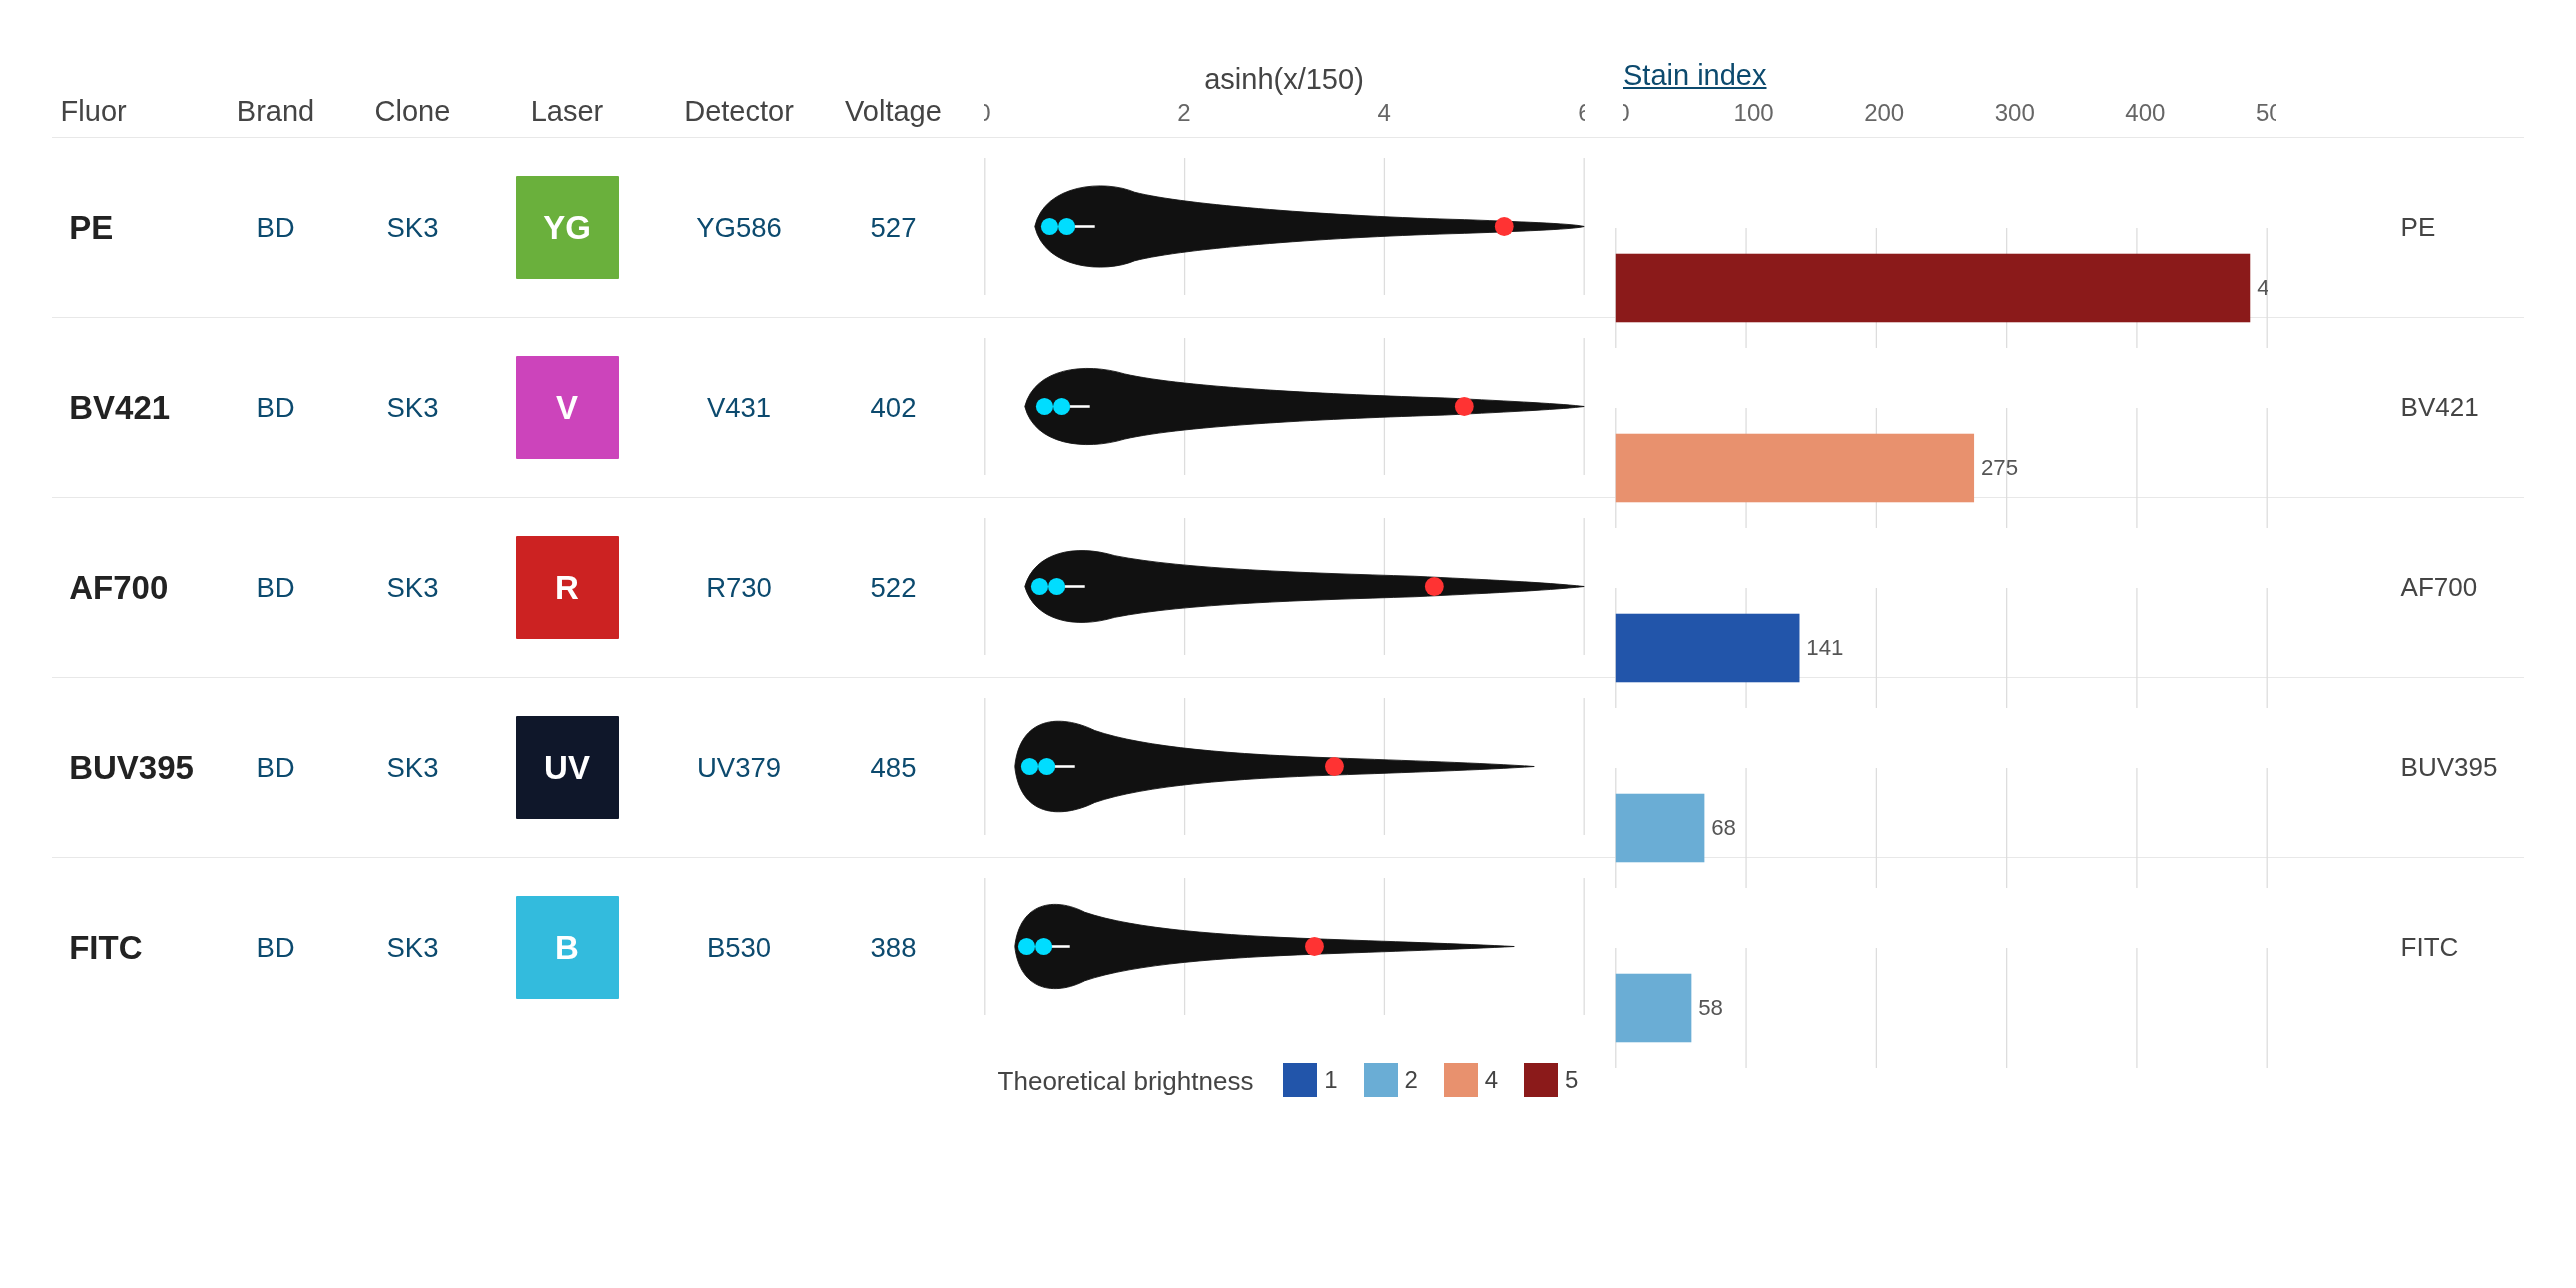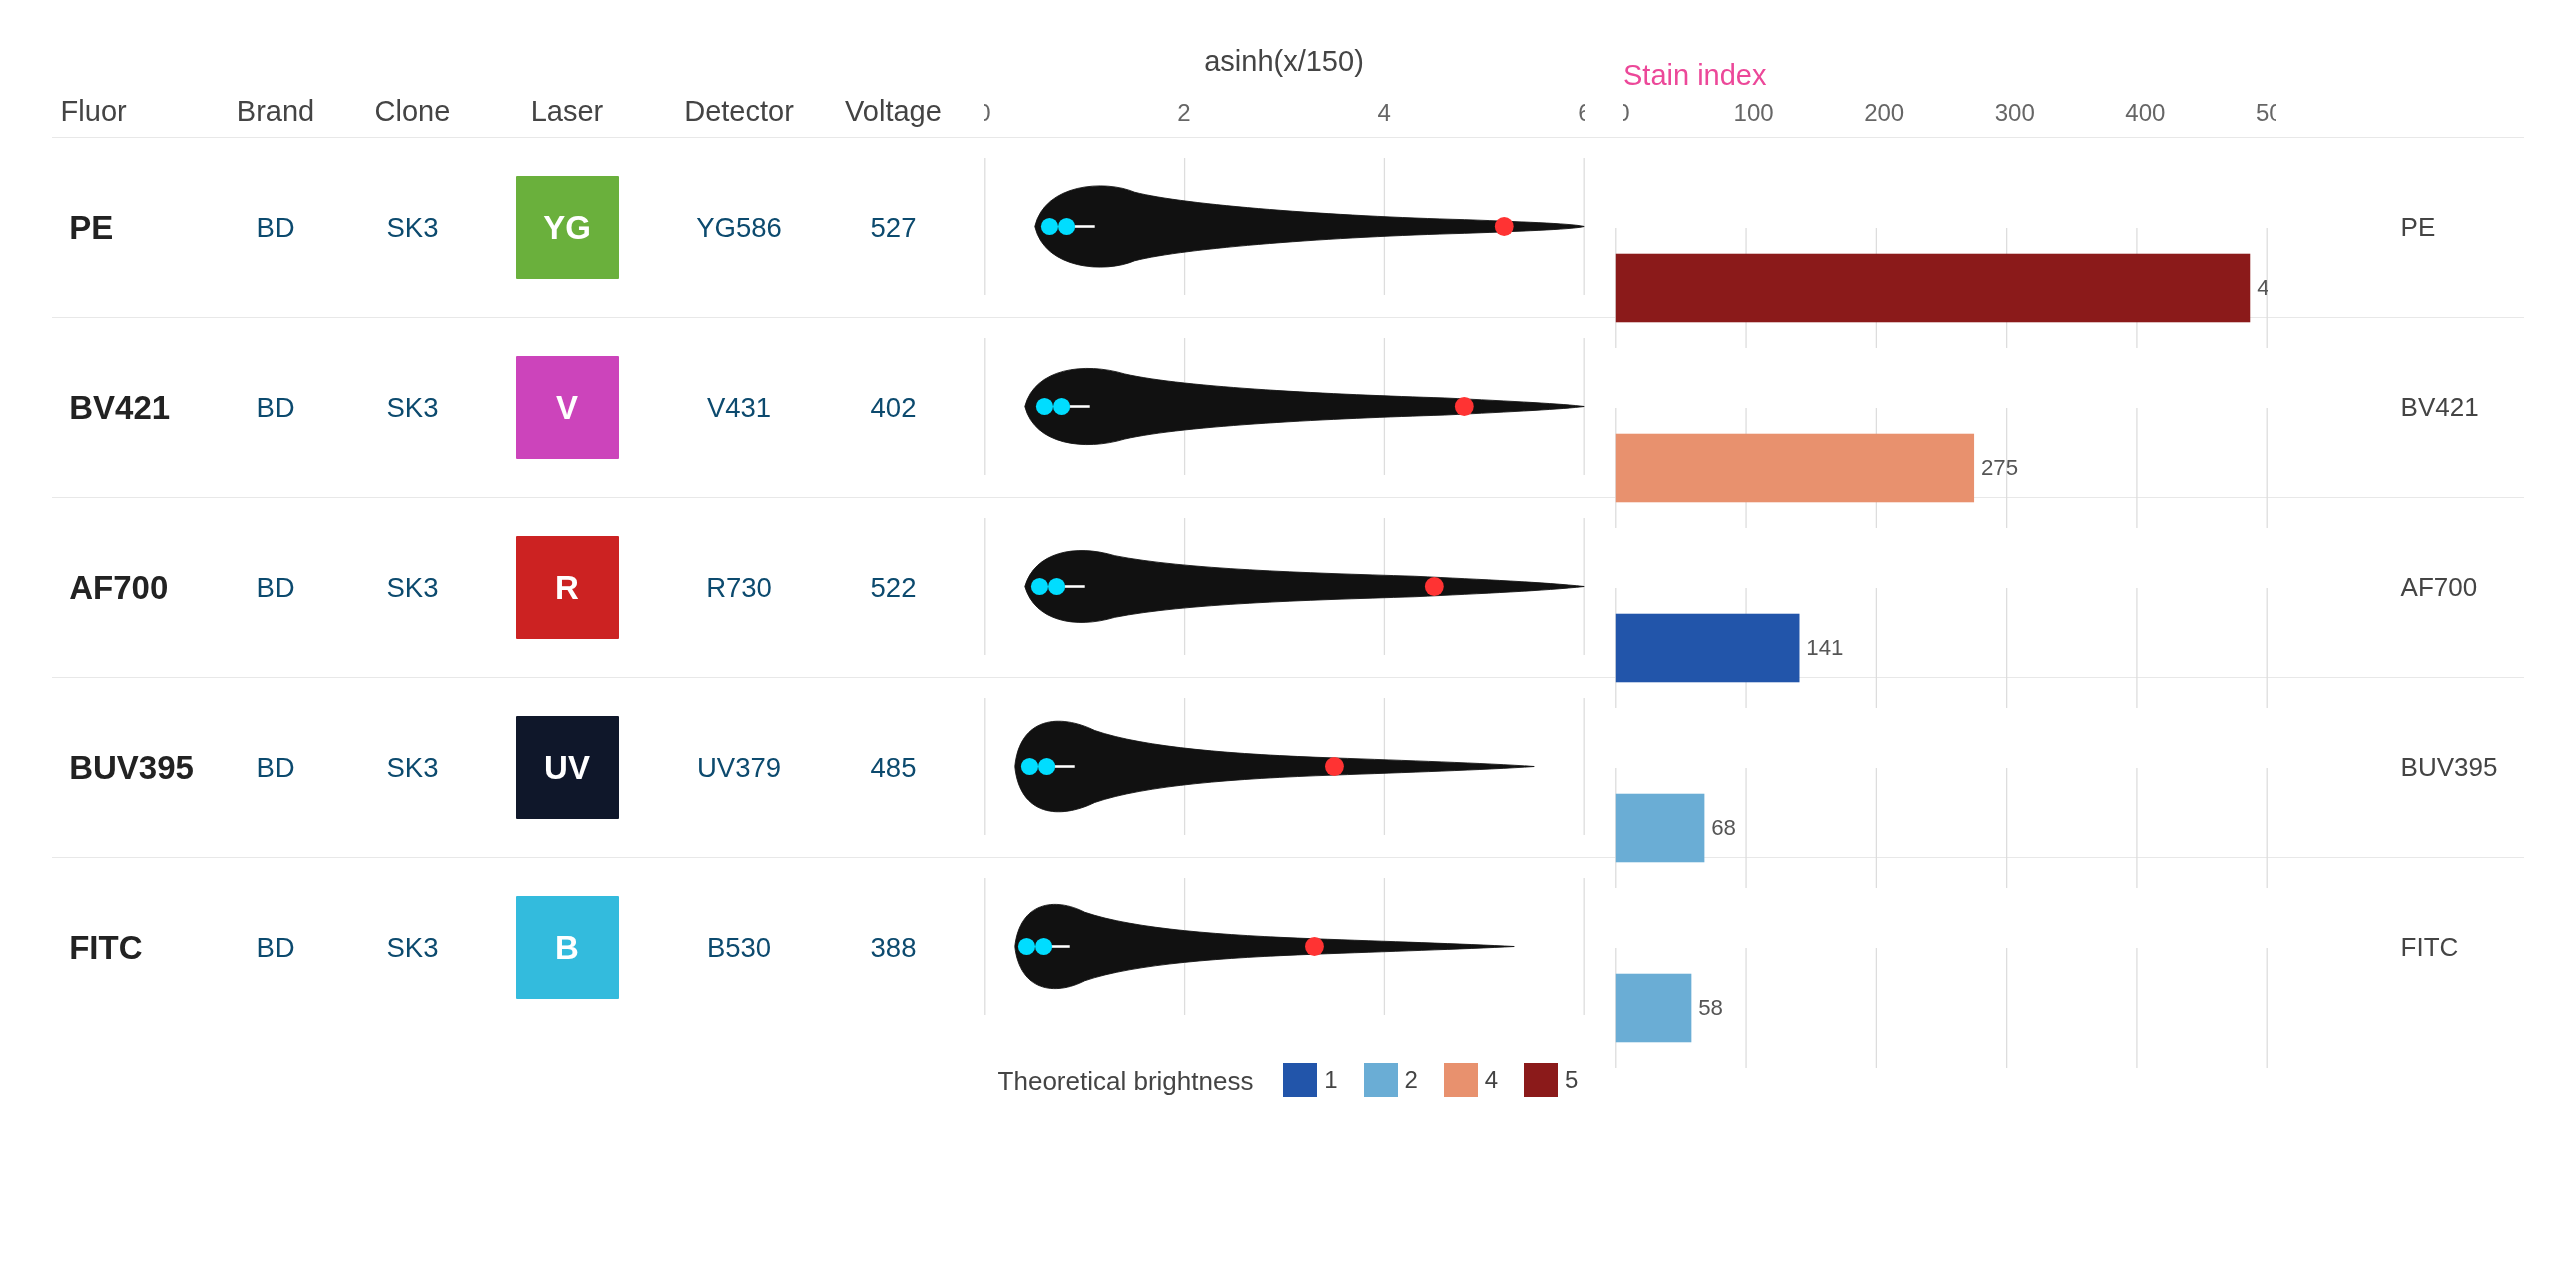--- a/index.html
+++ b/index.html
@@ -40,27 +40,28 @@
 
     .header-text {
       font-size: 29px;
       color: #444;
       font-family: Arial, sans-serif;
     }
 
     .violin-axis-title {
       font-size: 29px;
       color: #444;
-      margin-bottom: 19px;
+      margin-bottom: 1px;
     }
 
     .stain-axis-title {
       font-size: 29px;
-      color: #ec4899;
+      color: #0c4a6e;
       margin-bottom: 5.2px;
+      text-decoration: underline;
     }
 
     
     .data-row {
       display: flex;
       align-items: center;
       height: 180px;
       border-top: 0.9px solid #e8e8e8;
     }
 

